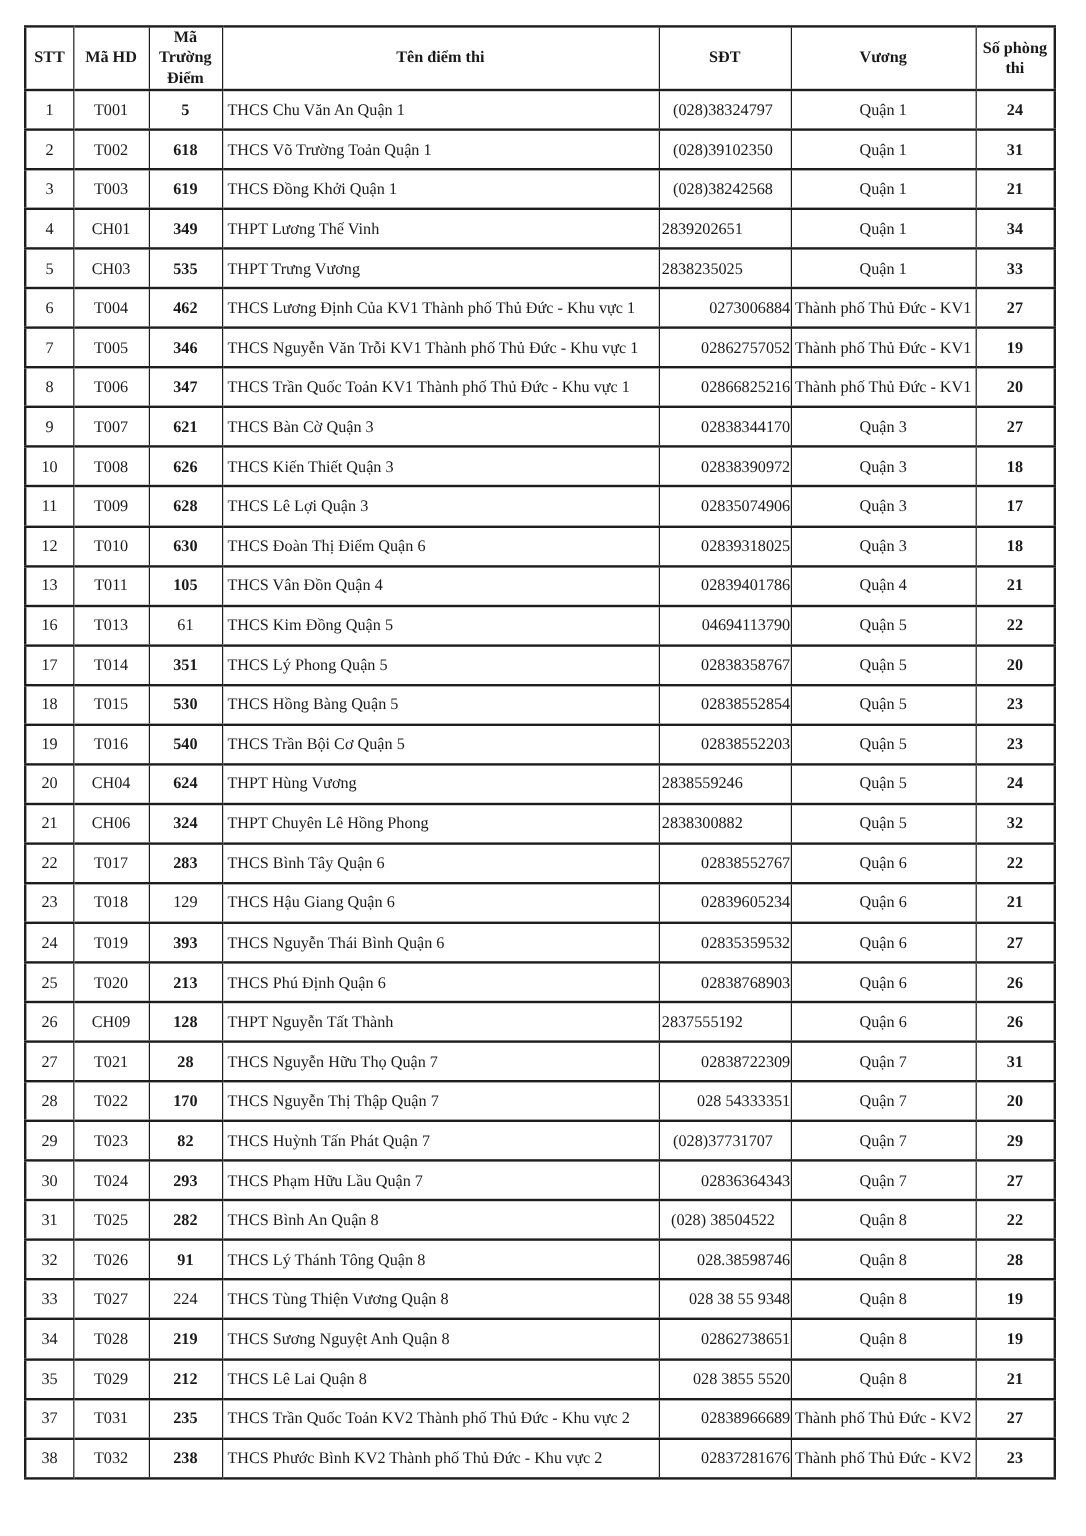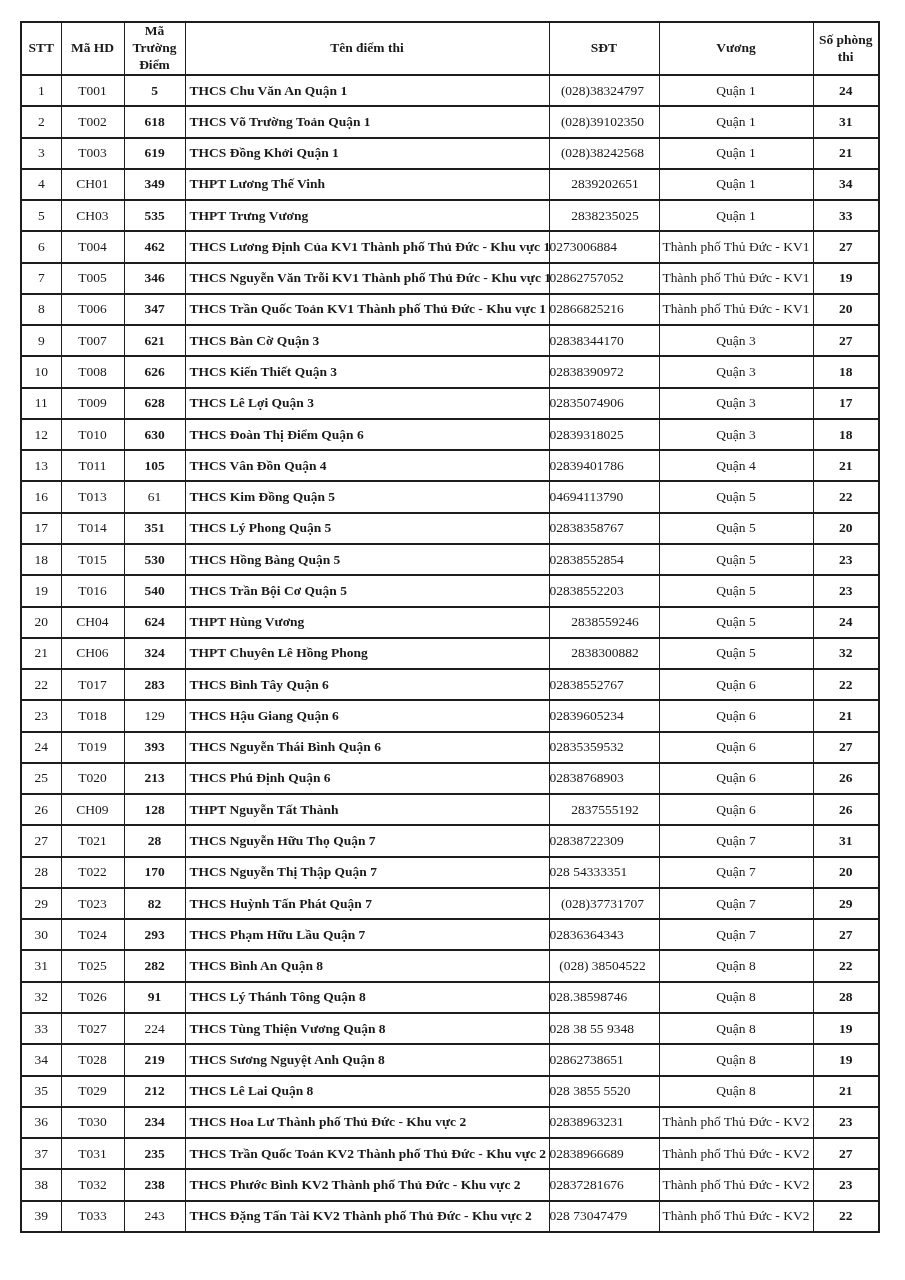--- a/index.html
+++ b/index.html
@@ -24,26 +24,26 @@
     overflow: hidden;
     white-space: nowrap;
     font-size: 13.5px;
     text-align: center;
     vertical-align: middle;
     padding: 0;
   }
   table { border: 2px solid #1d1d1d; }
   thead tr { height: 53px; }
   th { font-weight: bold; white-space: normal; line-height: 1.25; padding: 0 2px; }
-  .col-ten_diem_thi { text-align: left; padding-left: 4px; font-weight: bold; }
+  .col-ten_diem_thi { text-align: left; padding-left: 4px; }
   .col-so_phong_thi { font-weight: bold; }
   td.bold { font-weight: bold; }
-  td.al-left  { text-align: center;  padding-left: 2px; }
+  td.al-left  { text-align: left;  padding-left: 2px; }
   td.al-right { text-align: center; padding-right: 3px; }
-  td.al-center{ text-align: left; margin-left: 31px; }
+  td.al-center{ text-align: right; margin-left: 31px; }
 </style>
 </head>
 <body>
 
 <div class="page">
   <table>
     <colgroup>
       <col style="width:40px">
         <col style="width:63px">
         <col style="width:61px">
@@ -355,50 +355,32 @@
         <tr>
           <td class="col-stt">35</td>
           <td class="col-ma_hd">T029</td>
           <td class="col-ma_truong_diem bold">212</td>
           <td class="col-ten_diem_thi">THCS Lê Lai Quận 8</td>
           <td class="col-sdt al-center">028 3855 5520</td>
           <td class="col-quan">Quận 8</td>
           <td class="col-so_phong_thi">21</td>
         </tr>
         <tr>
-          <td class="col-stt">36</td>
-          <td class="col-ma_hd">T030</td>
-          <td class="col-ma_truong_diem bold">234</td>
-          <td class="col-ten_diem_thi">THCS Hoa Lư Thành phố Thủ Đức - Khu vực 2</td>
-          <td class="col-sdt al-center">02838963231</td>
-          <td class="col-quan">Thành phố Thủ Đức - KV2</td>
-          <td class="col-so_phong_thi">23</td>
-        </tr>
-        <tr>
           <td class="col-stt">37</td>
           <td class="col-ma_hd">T031</td>
           <td class="col-ma_truong_diem bold">235</td>
           <td class="col-ten_diem_thi">THCS Trần Quốc Toản KV2 Thành phố Thủ Đức - Khu vực 2</td>
           <td class="col-sdt al-center">02838966689</td>
           <td class="col-quan">Thành phố Thủ Đức - KV2</td>
           <td class="col-so_phong_thi">27</td>
         </tr>
         <tr>
           <td class="col-stt">38</td>
           <td class="col-ma_hd">T032</td>
           <td class="col-ma_truong_diem bold">238</td>
           <td class="col-ten_diem_thi">THCS Phước Bình KV2 Thành phố Thủ Đức - Khu vực 2</td>
           <td class="col-sdt al-center">02837281676</td>
           <td class="col-quan">Thành phố Thủ Đức - KV2</td>
           <td class="col-so_phong_thi">23</td>
         </tr>
-        <tr>
-          <td class="col-stt">39</td>
-          <td class="col-ma_hd">T033</td>
-          <td class="col-ma_truong_diem">243</td>
-          <td class="col-ten_diem_thi">THCS Đặng Tấn Tài KV2 Thành phố Thủ Đức - Khu vực 2</td>
-          <td class="col-sdt al-center">028 73047479</td>
-          <td class="col-quan">Thành phố Thủ Đức - KV2</td>
-          <td class="col-so_phong_thi">22</td>
-        </tr>
       </tbody>
   </table>
 </div>
 
 </body></html>

